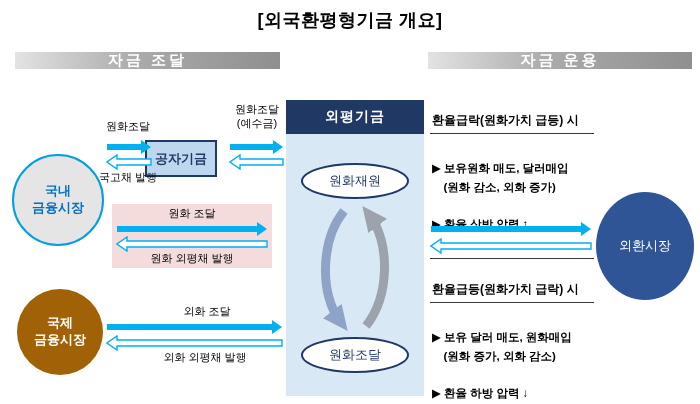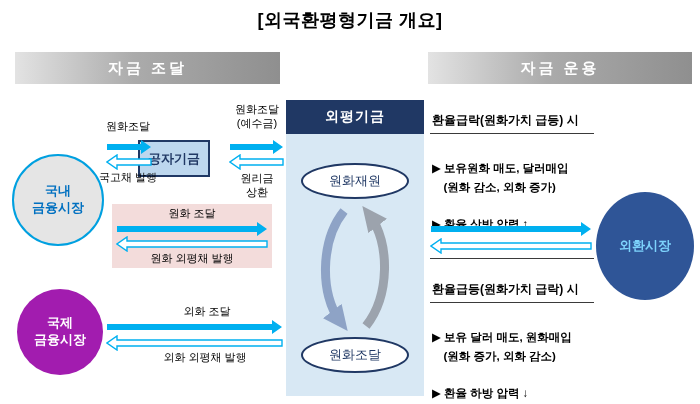--- a/index.html
+++ b/index.html
@@ -1,34 +1,34 @@
 <!DOCTYPE html>
 <html><head>
 <meta charset="utf-8">
 <style>
   *{margin:0;padding:0;box-sizing:border-box}
   html,body{background:#fff}
   body{font-family:"Liberation Sans","DejaVu Sans",sans-serif;color:#000}
   #stage{position:relative;width:700px;height:404px;background:#fff;overflow:hidden}
   .abs{position:absolute}
   .title{left:0;right:0;top:8px;text-align:center;font-size:18px;font-weight:bold;letter-spacing:.5px}
-  .bar{height:32px;display:flex;align-items:center;justify-content:center;
+  .bar{height:17px;display:flex;align-items:center;justify-content:center;
        background:linear-gradient(to right,#e3e3e3 0%,#ababab 45%,#8f8f8f 100%);
        color:#fff;font-weight:bold;font-size:15px;letter-spacing:3px}
   .fund-header{display:flex;align-items:center;justify-content:center;background:#203864;
        color:#fff;font-weight:bold;font-size:14px;letter-spacing:1px}
   .fund-body{background:#d8e8f4}
   .oval{display:flex;align-items:center;justify-content:center;background:#fff;
        border:2.5px solid #203864;border-radius:50%;color:#203864;font-weight:normal;font-size:13px}
   .circle{display:flex;align-items:center;justify-content:center;border-radius:50%;
        text-align:center;font-weight:bold;font-size:13px;line-height:1.3;white-space:pre-line}
   .domestic{background:#e5e5e5;border:2.5px solid #00a0e0;color:#0070c0}
-  .intl{background:#a21caf;color:#fff}
-  .market{background:#2f5597;color:#7dd3fc;border-radius:50%;display:flex;align-items:center;
-       justify-content:center;font-weight:bold;font-size:13px}
+  .intl{background:#a16207;color:#fff}
+  .market{background:#2f5597;color:#ffffff;border-radius:50%;display:flex;align-items:center;
+       justify-content:center;font-weight:normal;font-size:13px}
   .gonja{display:flex;align-items:center;justify-content:center;background:#bdd7ee;
        border:2px solid #203864;color:#203864;font-weight:bold;font-size:13px}
   .lbl{font-size:11px;text-align:center;white-space:pre-line;line-height:1.25}
   .pinkbox{background:#f3dcdb}
   .heading{font-size:12px;font-weight:bold;white-space:nowrap}
   .bullets{border-top:1.5px solid #3a3a3a;border-bottom:1.5px solid #3a3a3a;
        padding:7px 2px;font-size:11.5px;font-weight:bold;line-height:1.6;white-space:pre-line}
 </style>
 </head>
 <body>
@@ -56,41 +56,39 @@
     </defs>
     <path d="M 36,8 C 12,38 12,92 32,118" stroke="#8ea3c6" stroke-width="9" fill="none" marker-end="url(#ah1)"></path>
     <path d="M 58,123 C 82,93 82,39 62,13" stroke="#9ca3ad" stroke-width="9" fill="none" marker-end="url(#ah2)"></path>
   </svg>
 
   <div class="abs circle domestic" style="left:12px;top:154px;width:92px;height:92px">국내
 금융시장</div>
   <div class="abs circle intl" style="left:17px;top:289px;width:86px;height:86px">국제
 금융시장</div>
 
-  <div class="abs gonja" style="left:138px;top:140px;width:72px;height:37px">공자기금</div>
+  <div class="abs gonja" style="left:145px;top:140px;width:72px;height:37px">공자기금</div>
 
   <div class="abs lbl" style="left:100px;top:120px;width:56px">원화조달</div>
   <svg class="abs" style="left:106px;top:139px" width="46" height="16" viewBox="0 0 46 16">
       <polygon points="1,5 35,5 35,1 45,8 35,15 35,11 1,11" fill="#00B0F0"></polygon>
     </svg>
   <svg class="abs" style="left:106px;top:154px" width="46" height="16" viewBox="0 0 46 16">
       <polygon points="45,5 11,5 11,1 1,8 11,15 11,11 45,11" fill="#fff" stroke="#00B0F0" stroke-width="1.4"></polygon>
     </svg>
   <div class="abs lbl" style="left:96px;top:171px;width:64px">국고채 발행</div>
 
   <div class="abs lbl" style="left:228px;top:103px;width:58px">원화조달
 (예수금)</div>
   <svg class="abs" style="left:229px;top:139px" width="55" height="16" viewBox="0 0 55 16">
       <polygon points="1,5 44,5 44,1 54,8 44,15 44,11 1,11" fill="#00B0F0"></polygon>
     </svg>
   <svg class="abs" style="left:229px;top:154px" width="55" height="16" viewBox="0 0 55 16">
       <polygon points="54,5 11,5 11,1 1,8 11,15 11,11 54,11" fill="#fff" stroke="#00B0F0" stroke-width="1.4"></polygon>
     </svg>
-  <div class="abs lbl" style="left:232px;top:172px;width:50px">원리금
-상환</div>
 
   <div class="abs pinkbox" style="left:112px;top:204px;width:160px;height:64px"></div>
   <div class="abs lbl" style="left:112px;top:207px;width:160px">원화 조달</div>
   <svg class="abs" style="left:116px;top:221px" width="152" height="16" viewBox="0 0 152 16">
       <polygon points="1,5 141,5 141,1 151,8 141,15 141,11 1,11" fill="#00B0F0"></polygon>
     </svg>
   <svg class="abs" style="left:116px;top:236px" width="152" height="16" viewBox="0 0 152 16">
       <polygon points="151,5 11,5 11,1 1,8 11,15 11,11 151,11" fill="#fff" stroke="#00B0F0" stroke-width="1.4"></polygon>
     </svg>
   <div class="abs lbl" style="left:112px;top:252px;width:160px">원화 외평채 발행</div>

